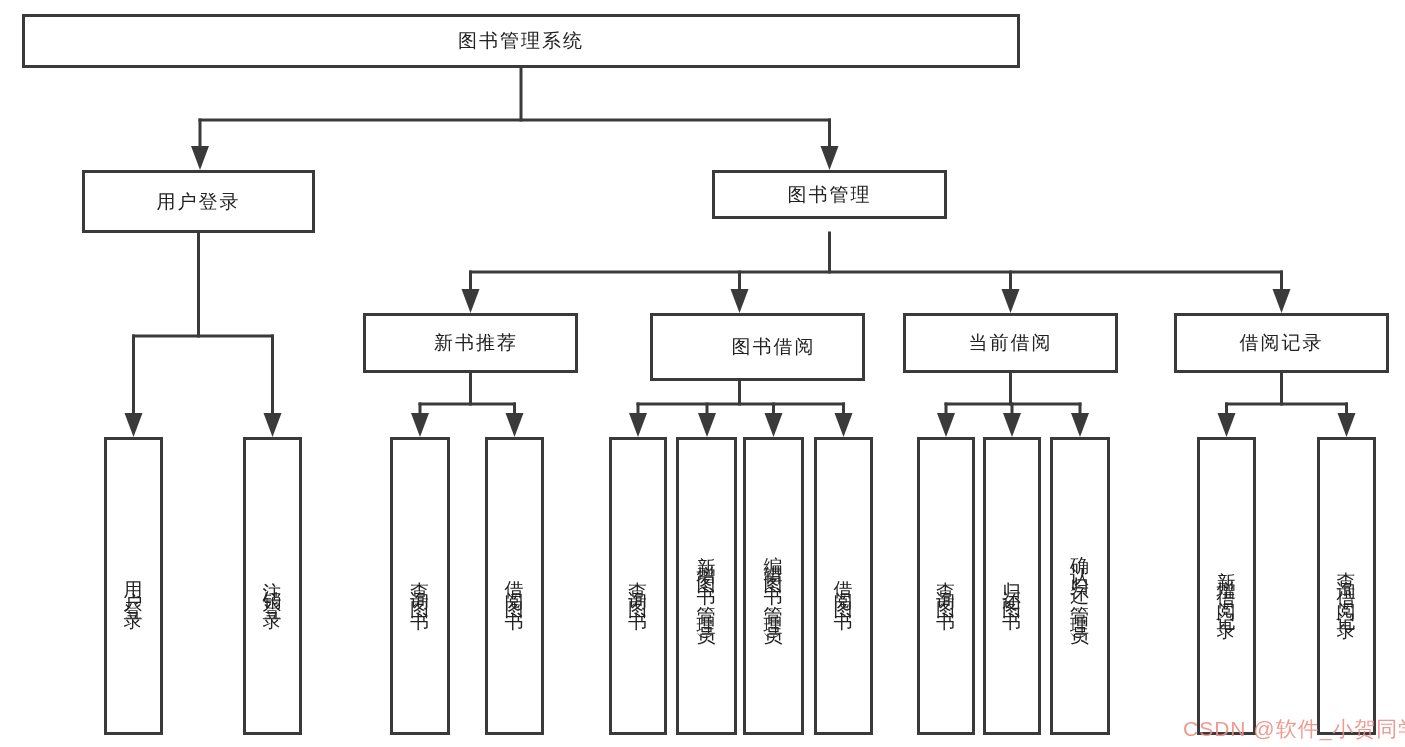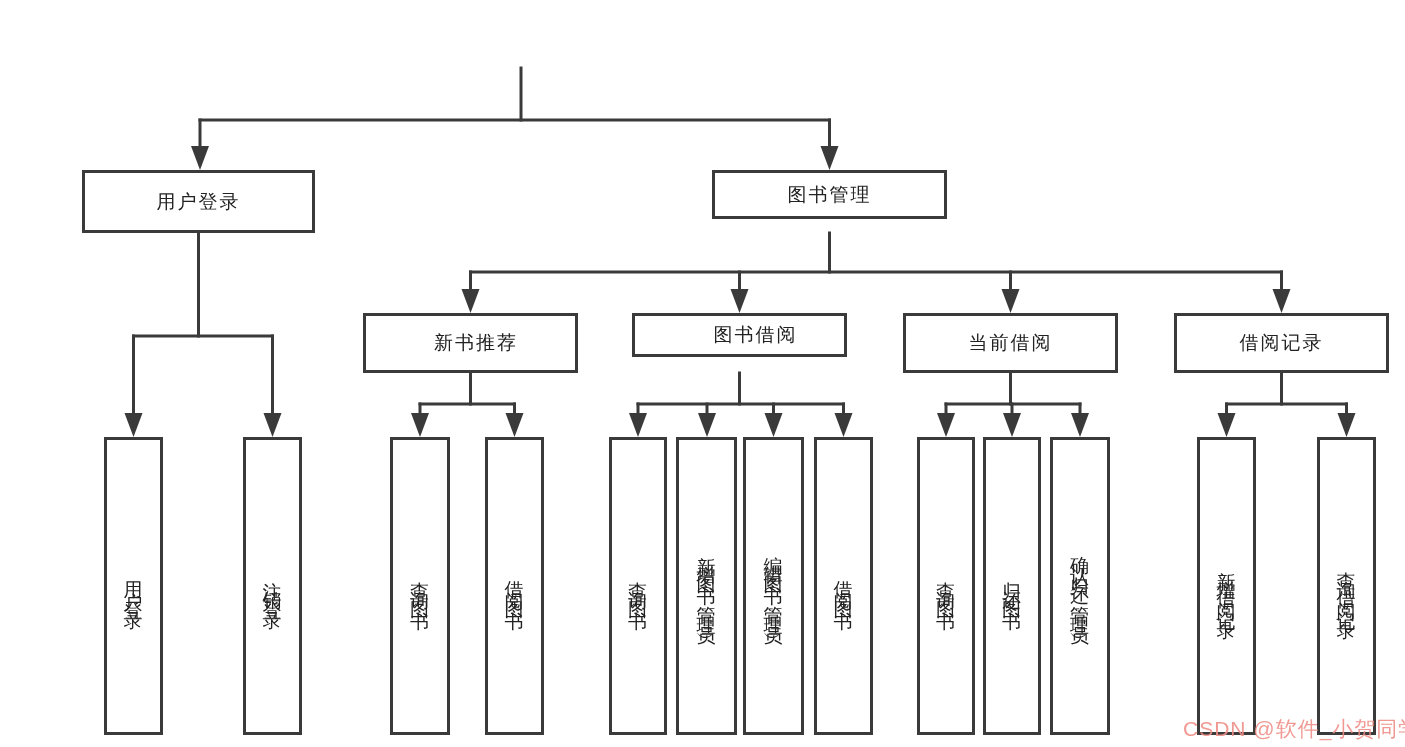--- a/index.html
+++ b/index.html
@@ -77,26 +77,27 @@
       <line x1="1012" y1="404" x2="1012" y2="431" stroke="#3a3a3a" stroke-width="3" stroke-linecap="square"></line>
       <polygon points="1003,413 1021,413 1012,437" fill="#3a3a3a"></polygon>
       <line x1="1080" y1="404" x2="1080" y2="431" stroke="#3a3a3a" stroke-width="3" stroke-linecap="square"></line>
       <polygon points="1071,413 1089,413 1080,437" fill="#3a3a3a"></polygon>
       <line x1="1226.5" y1="404" x2="1226.5" y2="431" stroke="#3a3a3a" stroke-width="3" stroke-linecap="square"></line>
       <polygon points="1217.5,413 1235.5,413 1226.5,437" fill="#3a3a3a"></polygon>
       <line x1="1346.5" y1="404" x2="1346.5" y2="431" stroke="#3a3a3a" stroke-width="3" stroke-linecap="square"></line>
       <polygon points="1337.5,413 1355.5,413 1346.5,437" fill="#3a3a3a"></polygon>
     </svg>
 
+  <div class="node hbox" style="left:22px;top:14px;width:998px;height:54px;">图书管理系统</div>
 
   <div class="node hbox" style="left:82px;top:170px;width:233px;height:63px;">用户登录</div>
   <div class="node hbox" style="left:712px;top:170px;width:235px;height:49px;">图书管理</div>
 
   <div class="node hbox" style="left:363px;top:313px;width:215px;height:60px;padding-left:11px;">新书推荐</div>
-  <div class="node hbox" style="left:632px;top:313px;width:215px;height:44px;padding-left:32px;">图书借阅</div>
+  <div class="node hbox" style="left:650px;top:313px;width:215px;height:68px;padding-left:32px;">图书借阅</div>
   <div class="node hbox" style="left:903px;top:313px;width:215px;height:60px;">当前借阅</div>
   <div class="node hbox" style="left:1174px;top:313px;width:215px;height:60px;">借阅记录</div>
 
   <div class="node vbox" style="left:104px;top:437px;width:59px;height:298px;">
     <span class="vtext">用户登录</span>
   </div>
   <div class="node vbox" style="left:243px;top:437px;width:59px;height:298px;">
     <span class="vtext">注销登录</span>
   </div>
 

